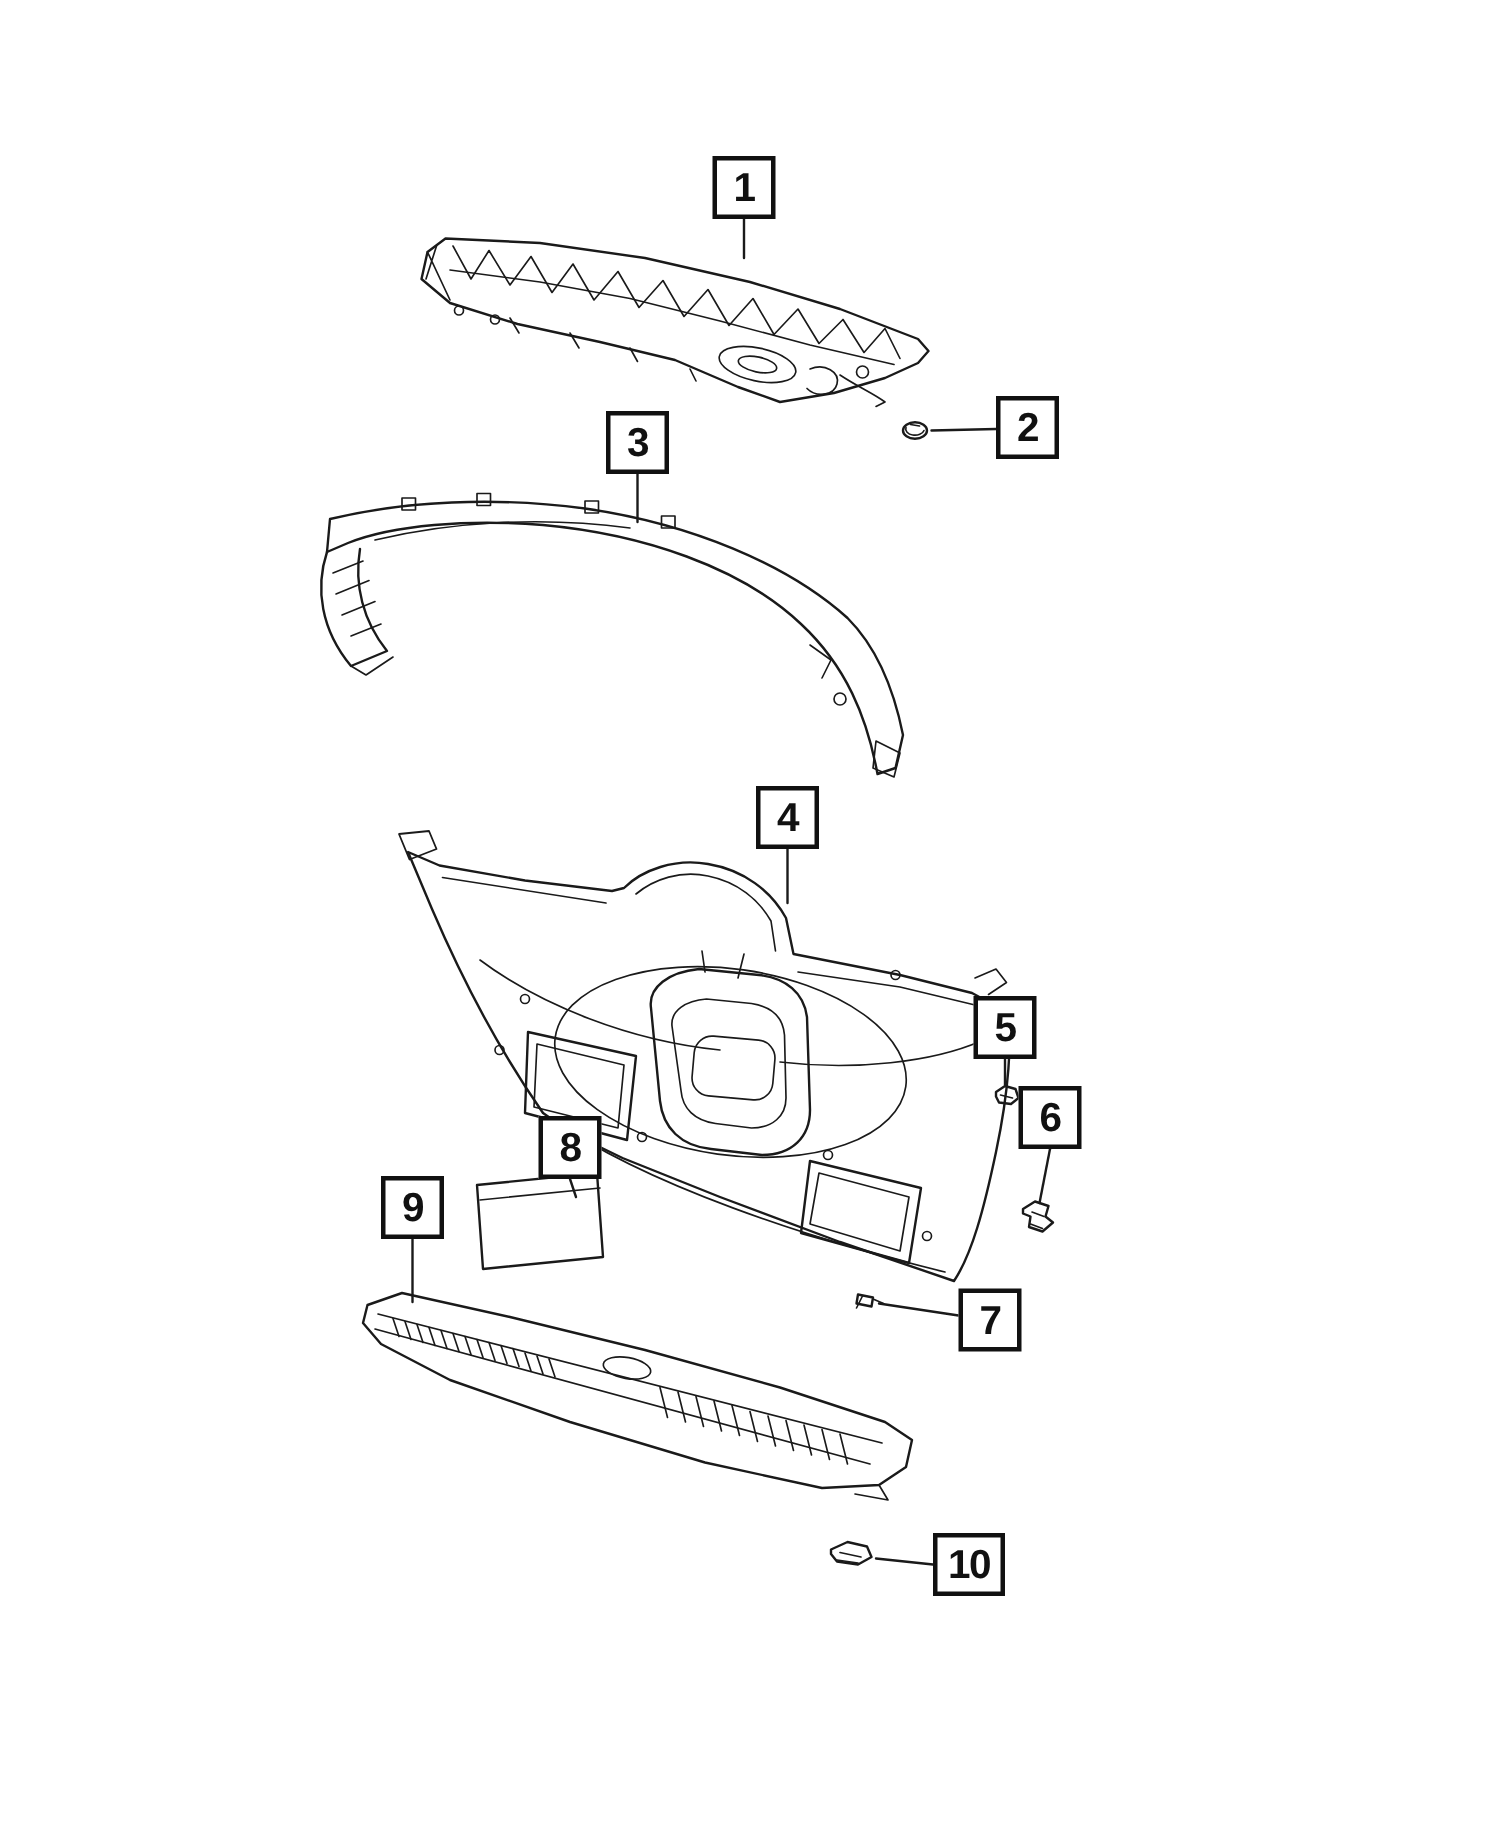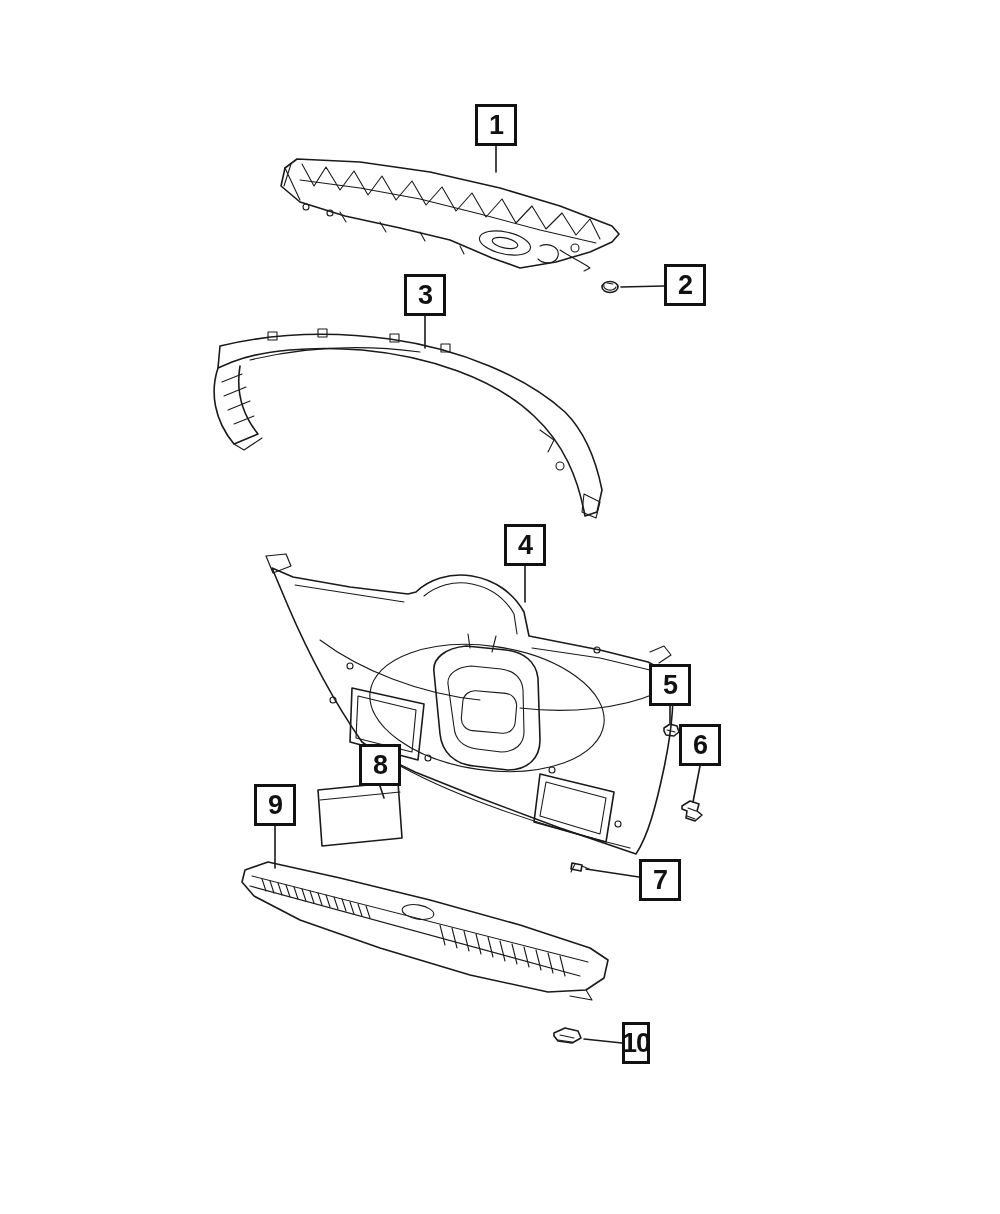--- a/index.html
+++ b/index.html
@@ -34,21 +34,21 @@
     box-sizing: border-box;
     z-index: 2;
   }
   .callout span {
     font-size: 27px;
     font-weight: 700;
     color: #111111;
     line-height: 1;
     letter-spacing: -1px;
   }
-  .callout.wide { width: 28px; }
+  .callout.wide { width: 48px; }
 </style>
 </head>
 <body>
 
 <div class="canvas">
 
   <svg class="art" viewBox="0 0 1000 1214" xmlns="http://www.w3.org/2000/svg" fill="none" stroke="#1a1a1a" stroke-width="1.6" stroke-linecap="round" stroke-linejoin="round">
 
     <g>
       <path d="M297,159 L285,168 L281,186 L300,202 L345,216 L400,228 L450,240 L492,258 L520,268 L556,262 L590,252 L612,242 L619,234 L612,226 L560,206 L500,188 L430,172 L360,162 Z"></path>

